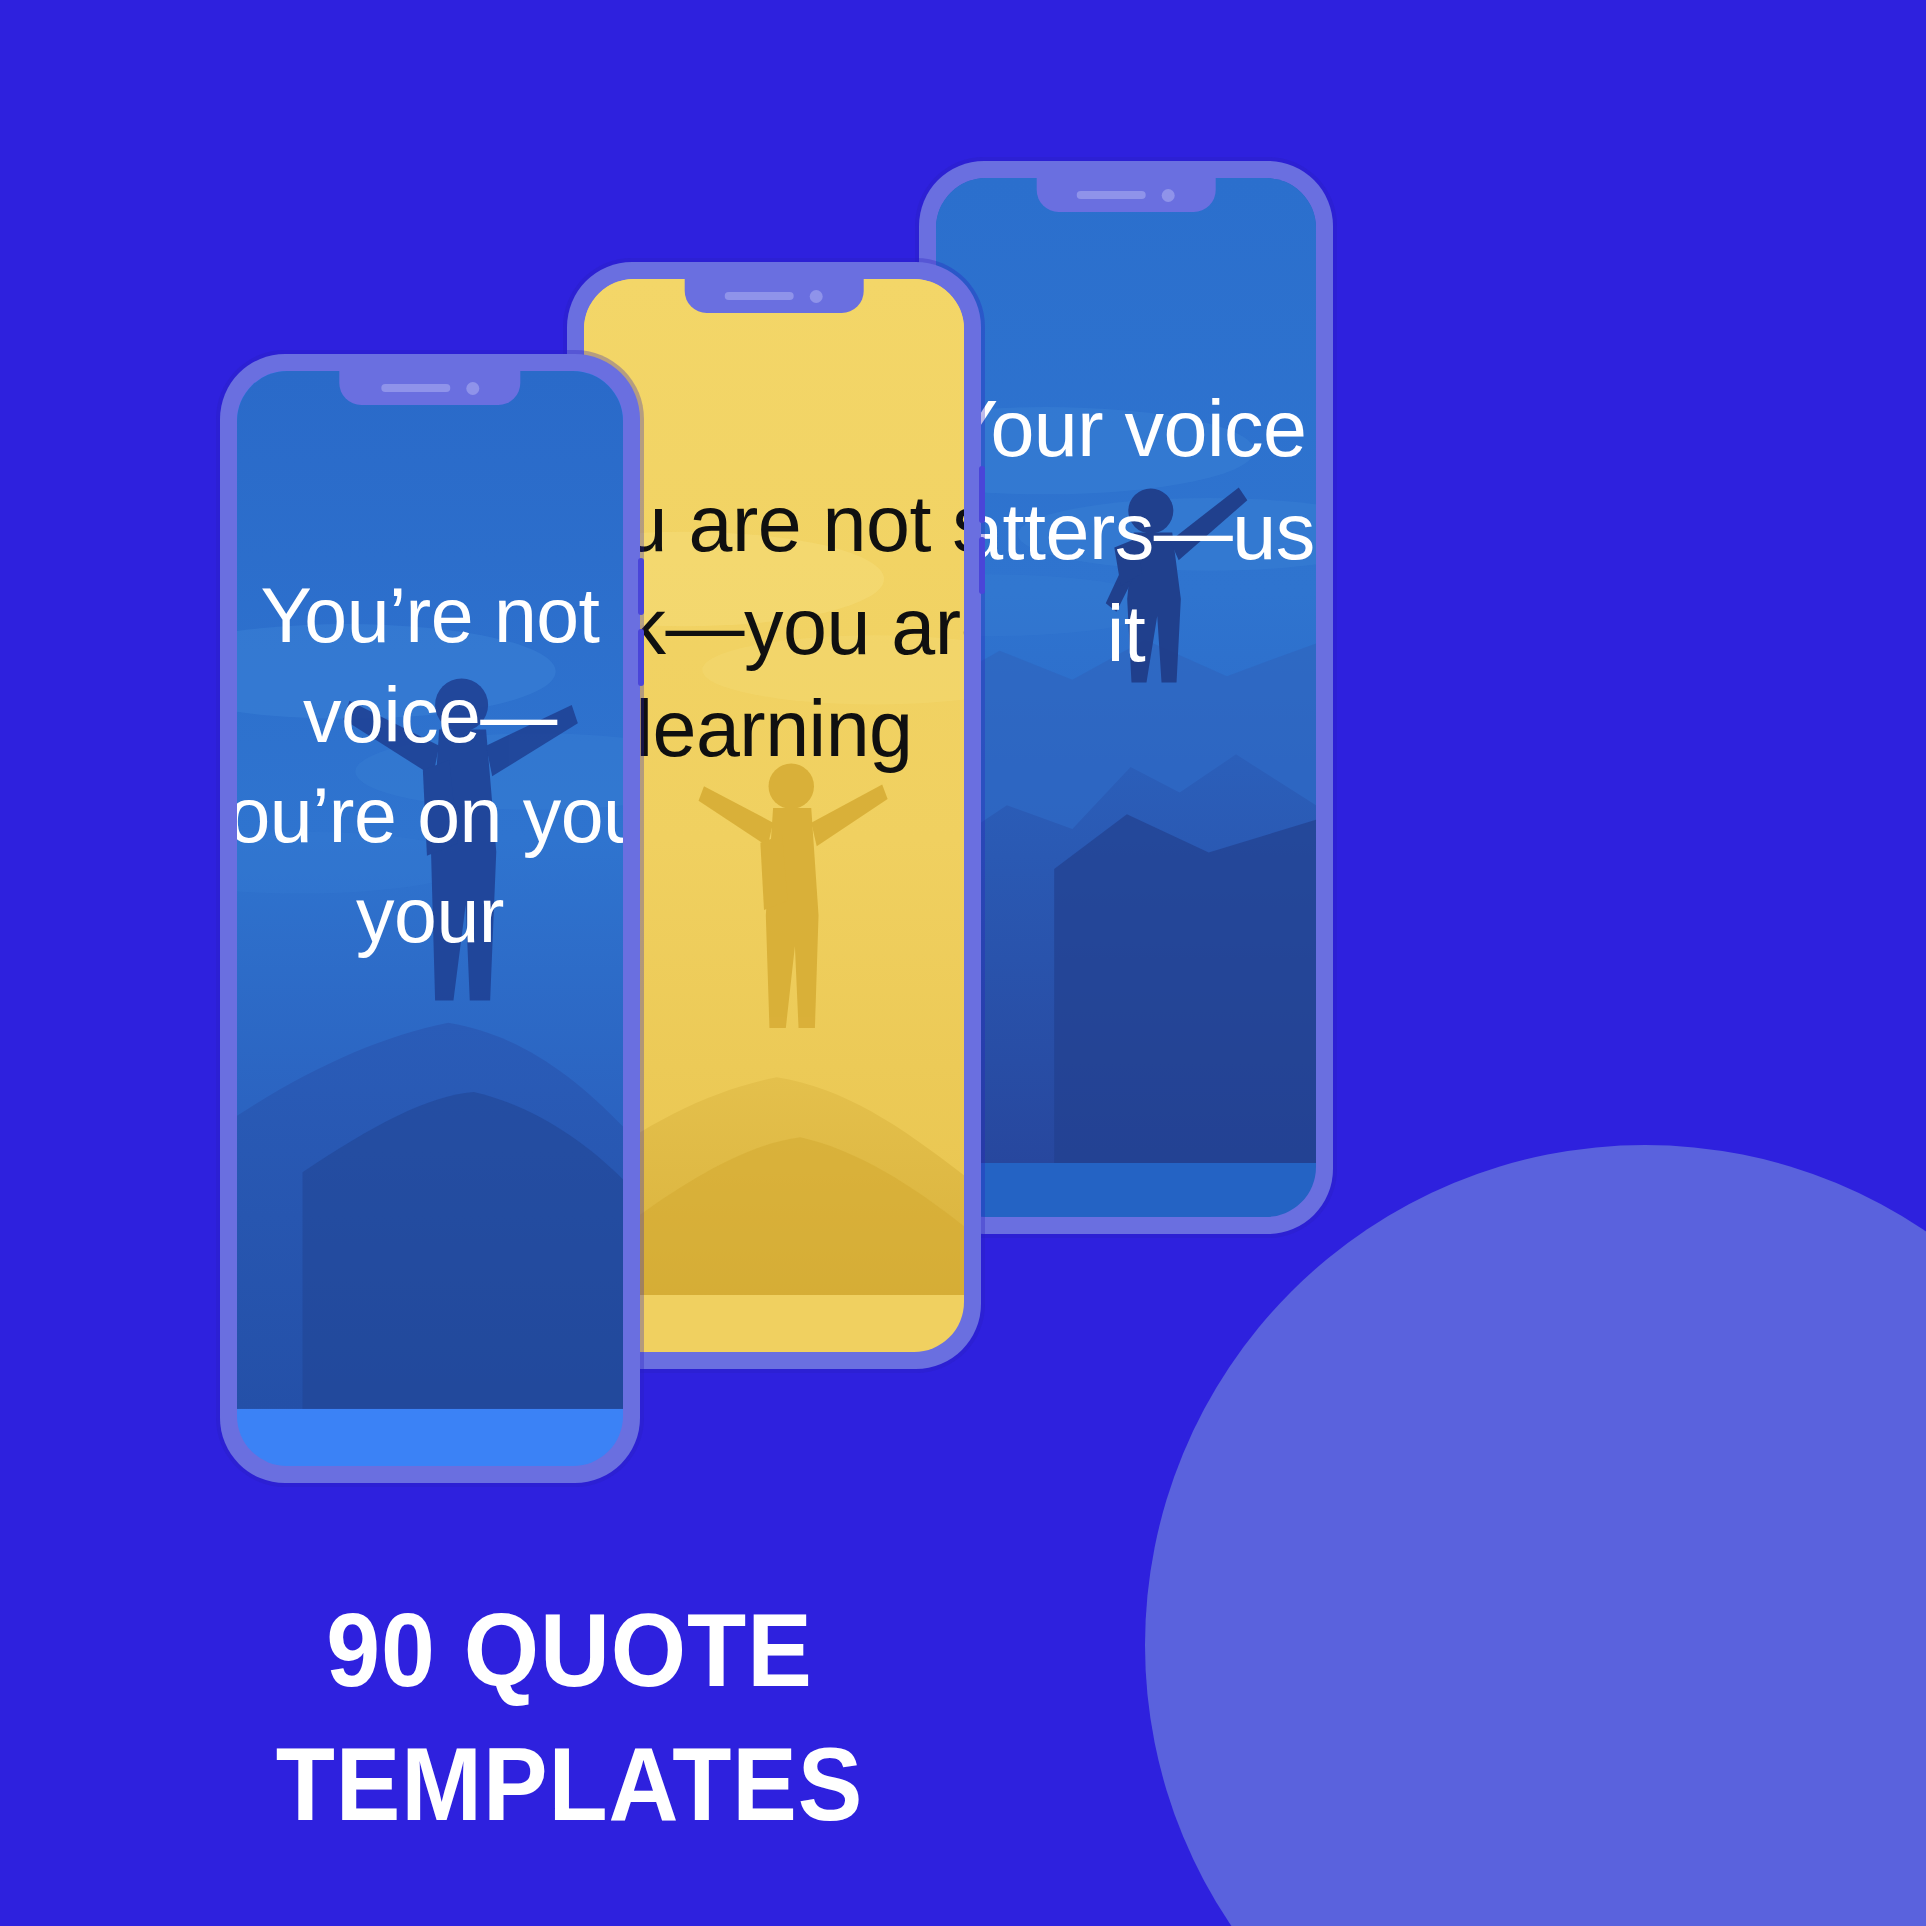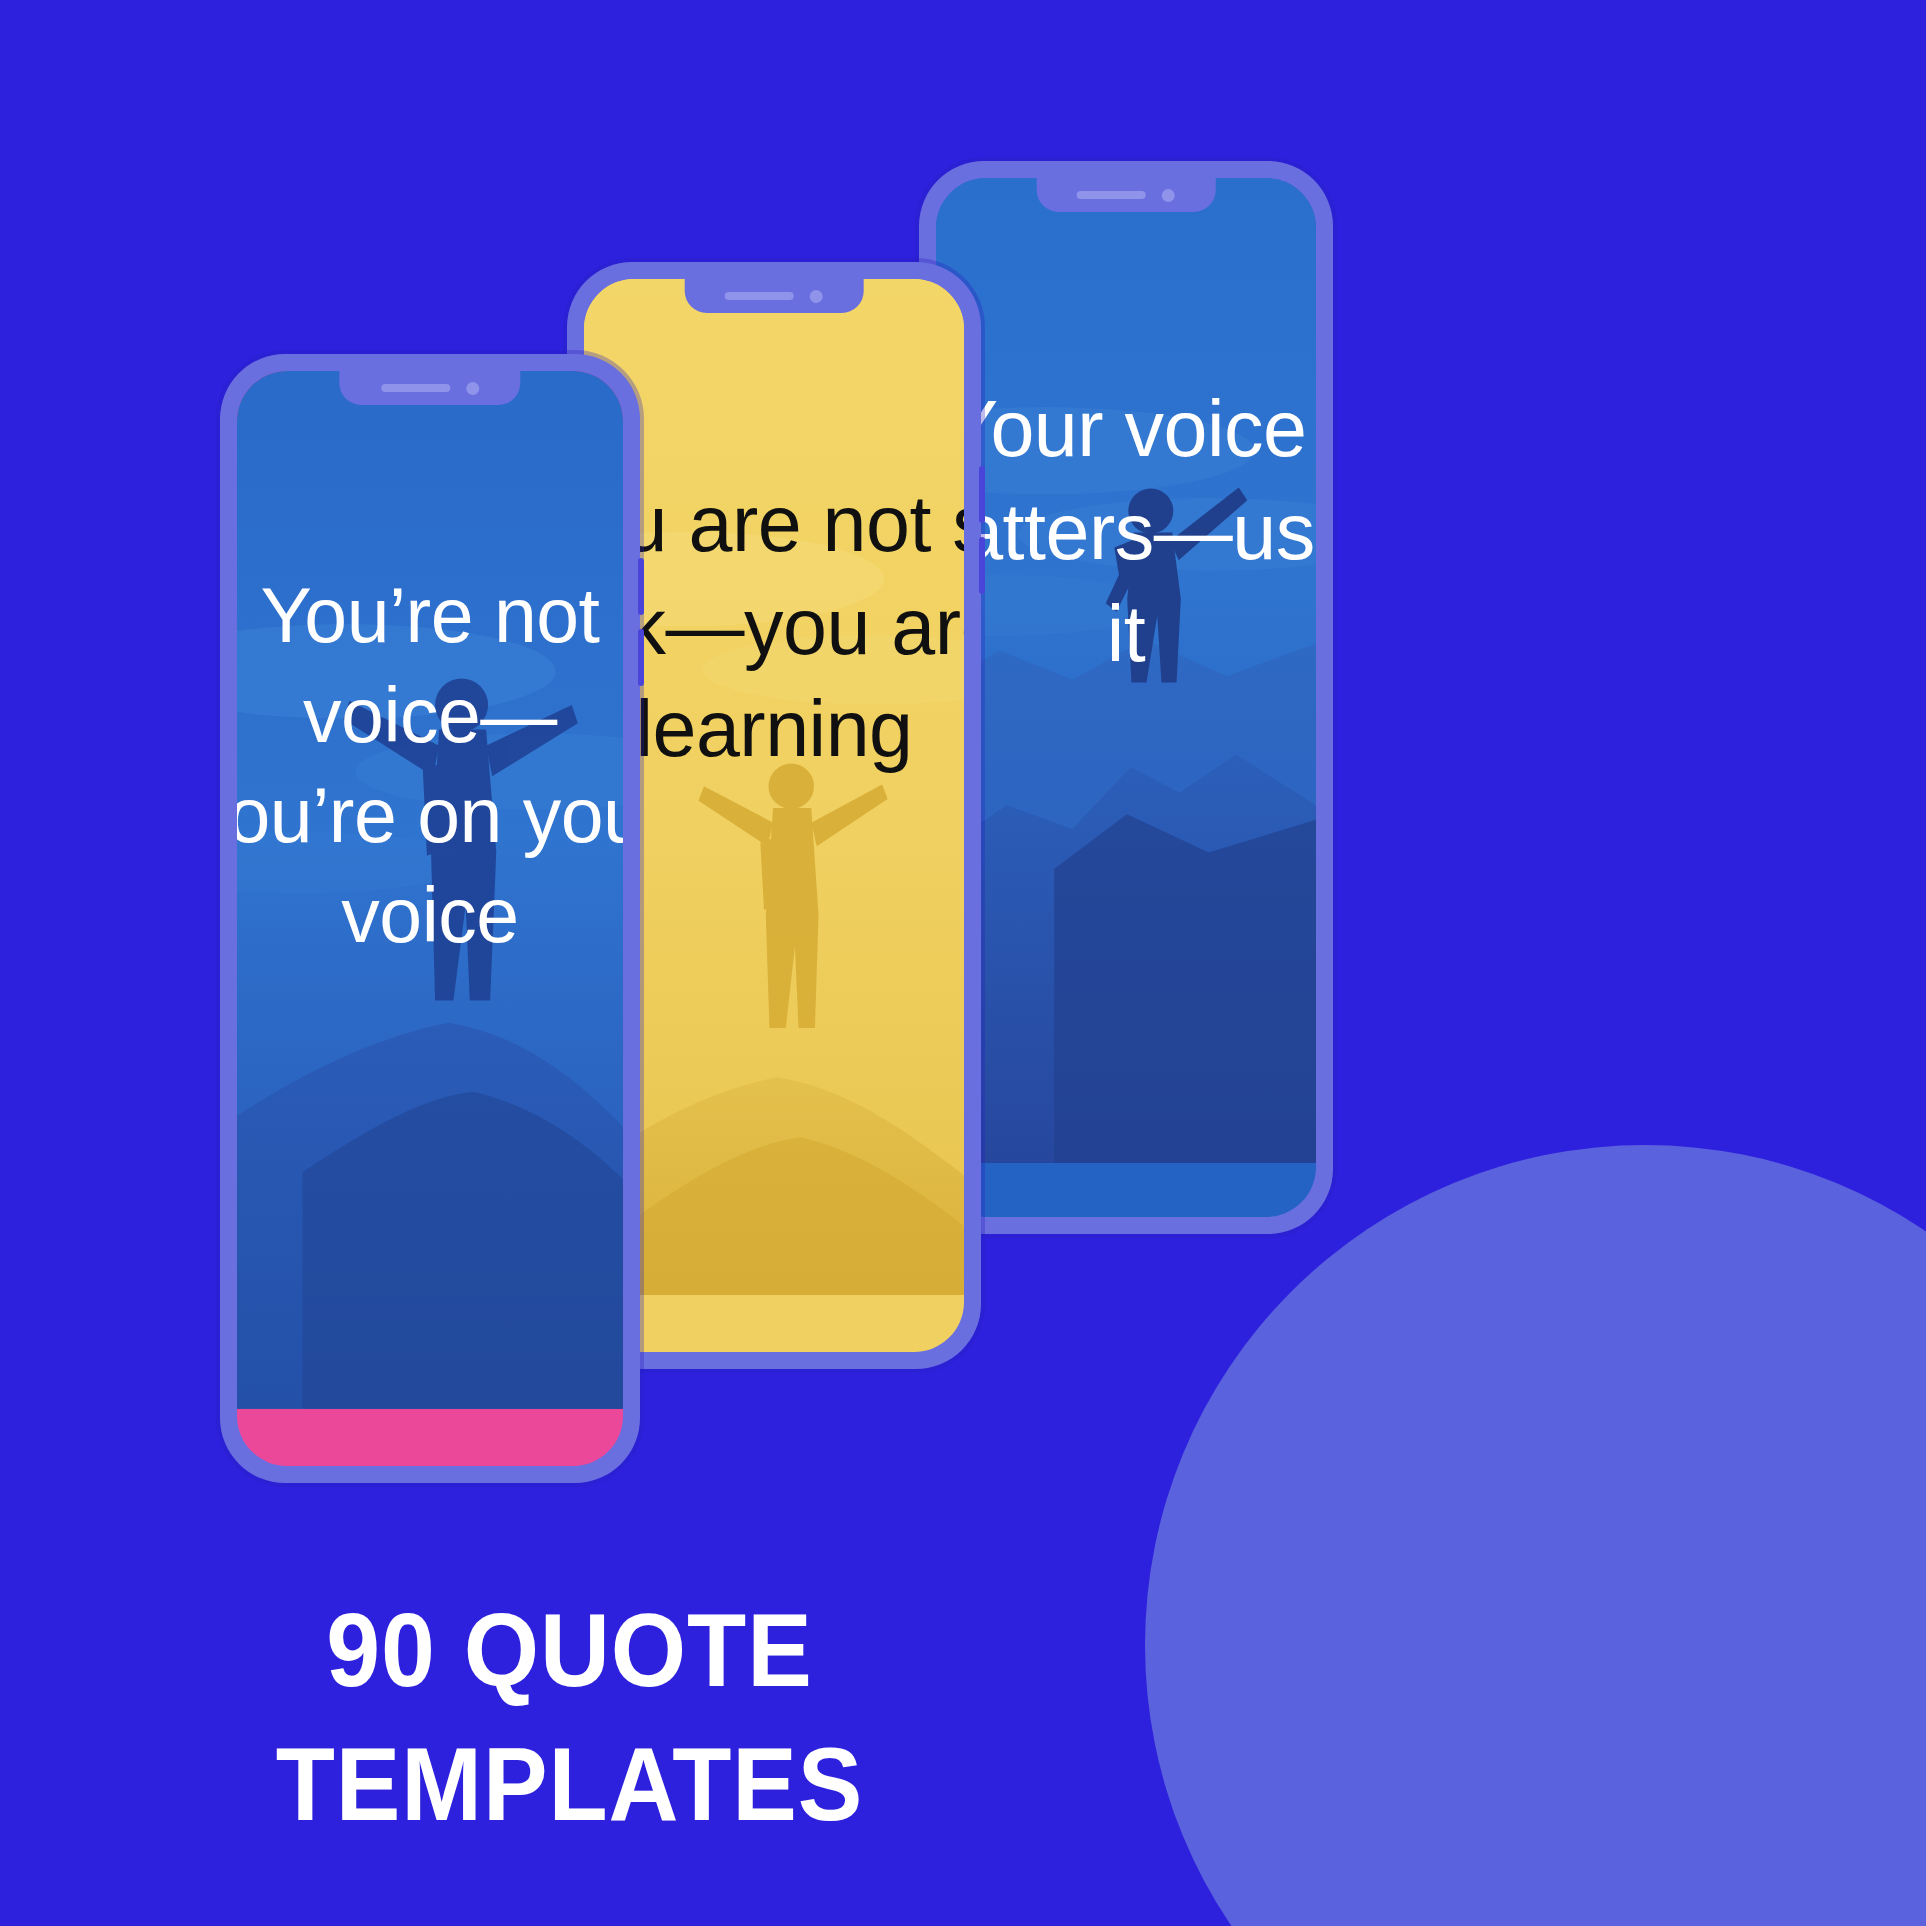--- a/index.html
+++ b/index.html
@@ -239,21 +239,21 @@
         <span class="ql">You are not st</span>
         <span class="ql">uck—you are</span>
         <span class="ql">learning</span>
       </div>
     </div>
   </div>
 
   <div class="phone" id="phone-left">
     <div class="btn-side" style="right:-4px; top:204px; width:6px; height:57px;"></div>
     <div class="btn-side" style="right:-4px; top:275px; width:6px; height:57px;"></div>
-    <div class="phone-screen" style="background:#ec4899;">
+    <div class="phone-screen" style="background:#3b82f6;">
 
       <svg class="photo" viewBox="0 0 424 1140" preserveAspectRatio="xMidYMid slice">
         <defs>
           <linearGradient id="skyL" x1="0" y1="0" x2="0" y2="1">
             <stop offset="0%" stop-color="#2a6ac9"></stop>
             <stop offset="45%" stop-color="#2f74cf"></stop>
             <stop offset="78%" stop-color="#2a5fbd"></stop>
             <stop offset="100%" stop-color="#2550ae"></stop>
           </linearGradient>
           <linearGradient id="hillL" x1="0" y1="0" x2="0" y2="1">
@@ -280,21 +280,21 @@
 
       <div class="notch">
         <div class="speaker"></div>
         <div class="camera"></div>
       </div>
 
       <div class="quote" style="top:194px; color:#ffffff; font-size:77px;">
         <span class="ql">You’re not</span>
         <span class="ql">voice—</span>
         <span class="ql">you’re on your</span>
-        <span class="ql">voice</span>
+        <span class="ql">your</span>
       </div>
     </div>
   </div>
 
   <div class="heading">
     <span class="hl">90 QUOTE</span>
     <span class="hl">TEMPLATES</span>
   </div>
 
 </div>

